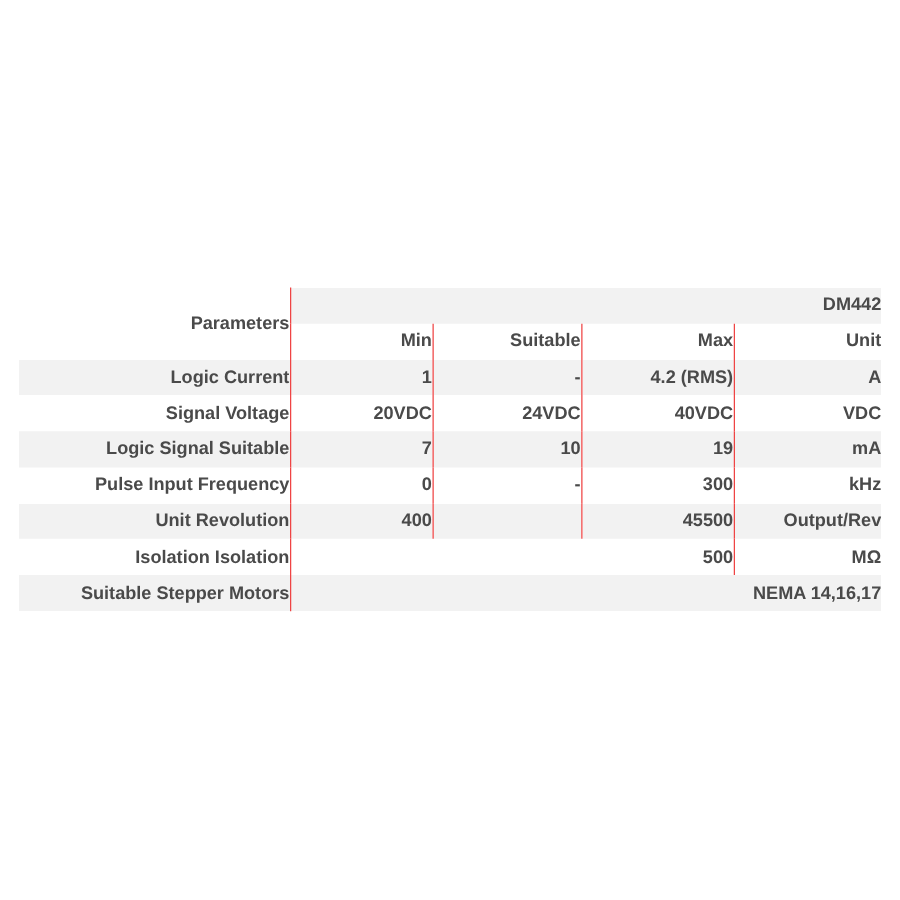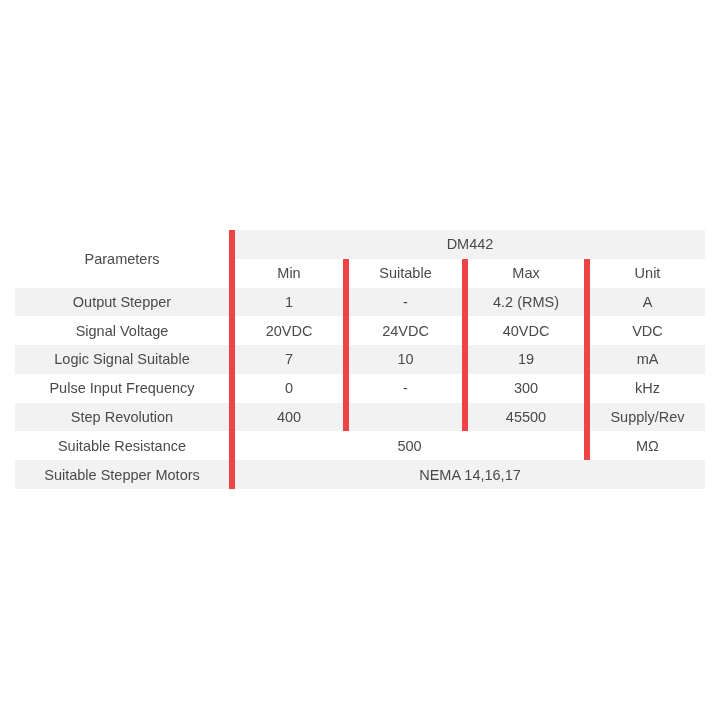--- a/index.html
+++ b/index.html
@@ -22,42 +22,42 @@
     width: 690px;
     border-collapse: collapse;
     table-layout: fixed;
   }
   table.spec tr {
     height: 28.78px;
   }
   table.spec td {
     padding: 0;
     margin: 0;
-    text-align: center;
+    text-align: right;
     vertical-align: middle;
     font-size: 14.5px;
-    font-weight: 400;
+    font-weight: 700;
     color: #4a4a4a;
     white-space: nowrap;
     overflow: hidden;
   }
   td.hd {
     font-size: 15.5px;
     font-weight: 600;
     color: #3b3b3b;
   }
   td.rowlabel {
     font-size: 15px;
     color: #404040;
   }
   tr.shade td, td.shade {
     background: #f2f2f2;
   }
   td.br {
-    border-right: 6px solid #ef4444;
+    border-right: 1px solid #ef4444;
   }
 </style>
 </head>
 <body>
 
 <div class="canvas">
   <table class="spec">
     <colgroup>
       <col style="width:217px">
       <col style="width:114px">
@@ -72,21 +72,21 @@
       <td colspan="4" class="hd shade">DM442</td>
     </tr>
     <tr>
       <td class="hd br">Min</td>
       <td class="hd br">Suitable</td>
       <td class="hd br">Max</td>
       <td class="hd">Unit</td>
     </tr>
 
     <tr class="shade">
-      <td class="rowlabel br">Output Stepper</td>
+      <td class="rowlabel br">Logic Current</td>
       <td class="br">1</td>
       <td class="br">-</td>
       <td class="br">4.2 (RMS)</td>
       <td>A</td>
     </tr>
 
     <tr>
       <td class="rowlabel br">Signal Voltage</td>
       <td class="br">20VDC</td>
       <td class="br">24VDC</td>
@@ -104,29 +104,29 @@
 
     <tr>
       <td class="rowlabel br">Pulse Input Frequency</td>
       <td class="br">0</td>
       <td class="br">-</td>
       <td class="br">300</td>
       <td>kHz</td>
     </tr>
 
     <tr class="shade">
-      <td class="rowlabel br">Step Revolution</td>
+      <td class="rowlabel br">Unit Revolution</td>
       <td class="br">400</td>
       <td class="br"></td>
       <td class="br">45500</td>
-      <td>Supply/Rev</td>
+      <td>Output/Rev</td>
     </tr>
 
     <tr>
-      <td class="rowlabel br">Suitable Resistance</td>
+      <td class="rowlabel br">Isolation Isolation</td>
       <td colspan="3" class="br">500</td>
       <td>MΩ</td>
     </tr>
 
     <tr class="shade">
       <td class="rowlabel br">Suitable Stepper Motors</td>
       <td colspan="4">NEMA 14,16,17</td>
     </tr>
   </tbody>
     </table>

